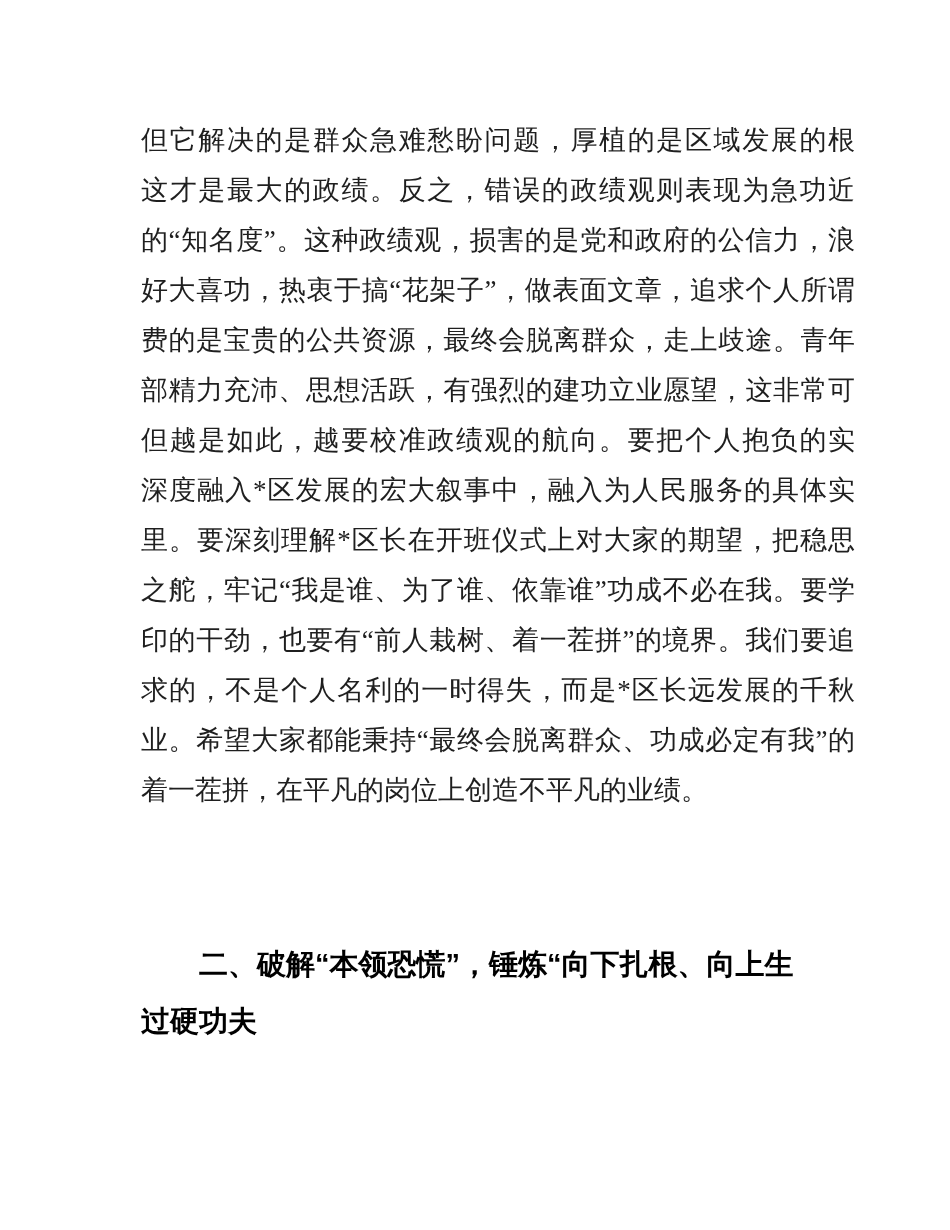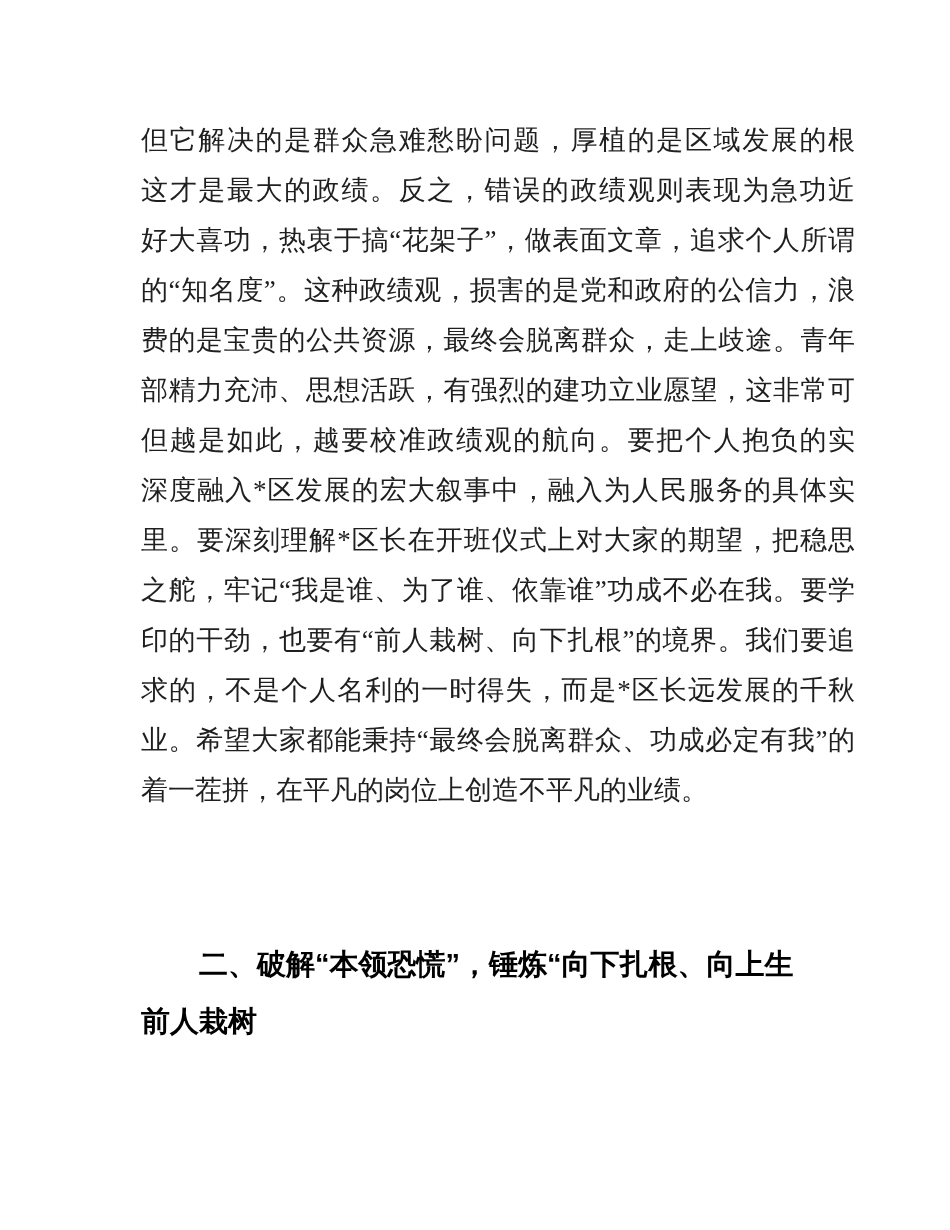--- a/index.html
+++ b/index.html
@@ -58,32 +58,32 @@
   }
 </style>
 </head>
 <body>
 
 <div class="page">
 
   <div class="body-text">
     <div class="line">但它解决的是群众急难愁盼问题，厚植的是区域发展的根基。</div>
     <div class="line">这才是最大的政绩。反之，错误的政绩观则表现为急功近利、</div>
+    <div class="line">的“知名度”。这种政绩观，损害的是党和政府的公信力，浪</div>
     <div class="line">好大喜功，热衷于搞“花架子”，做表面文章，追求个人所谓</div>
-    <div class="line">的“知名度”。这种政绩观，损害的是党和政府的公信力，浪</div>
     <div class="line">费的是宝贵的公共资源，最终会脱离群众，走上歧途。青年干</div>
     <div class="line">部精力充沛、思想活跃，有强烈的建功立业愿望，这非常可贵。</div>
     <div class="line">但越是如此，越要校准政绩观的航向。要把个人抱负的实现，</div>
     <div class="line">深度融入*区发展的宏大叙事中，融入为人民服务的具体实践</div>
     <div class="line">里。要深刻理解*区长在开班仪式上对大家的期望，把稳思想</div>
     <div class="line">之舵，牢记“我是谁、为了谁、依靠谁”功成不必在我。要学会</div>
-    <div class="line">印的干劲，也要有“前人栽树、向下扎根”的境界。我们要追</div>
+    <div class="line">印的干劲，也要有“前人栽树、着一茬拼”的境界。我们要追</div>
     <div class="line">求的，不是个人名利的一时得失，而是*区长远发展的千秋功</div>
     <div class="line">业。希望大家都能秉持“最终会脱离群众、功成必定有我”的信</div>
     <div class="line last">着一茬拼，在平凡的岗位上创造不平凡的业绩。</div>
   </div>
 
   <div class="heading">
     <div class="h-line indent">二、破解“本领恐慌”，锤炼“向下扎根、向上生长”的</div>
-    <div class="h-line">前人栽树</div>
+    <div class="h-line">过硬功夫</div>
   </div>
 
 </div>
 
 </body></html>

